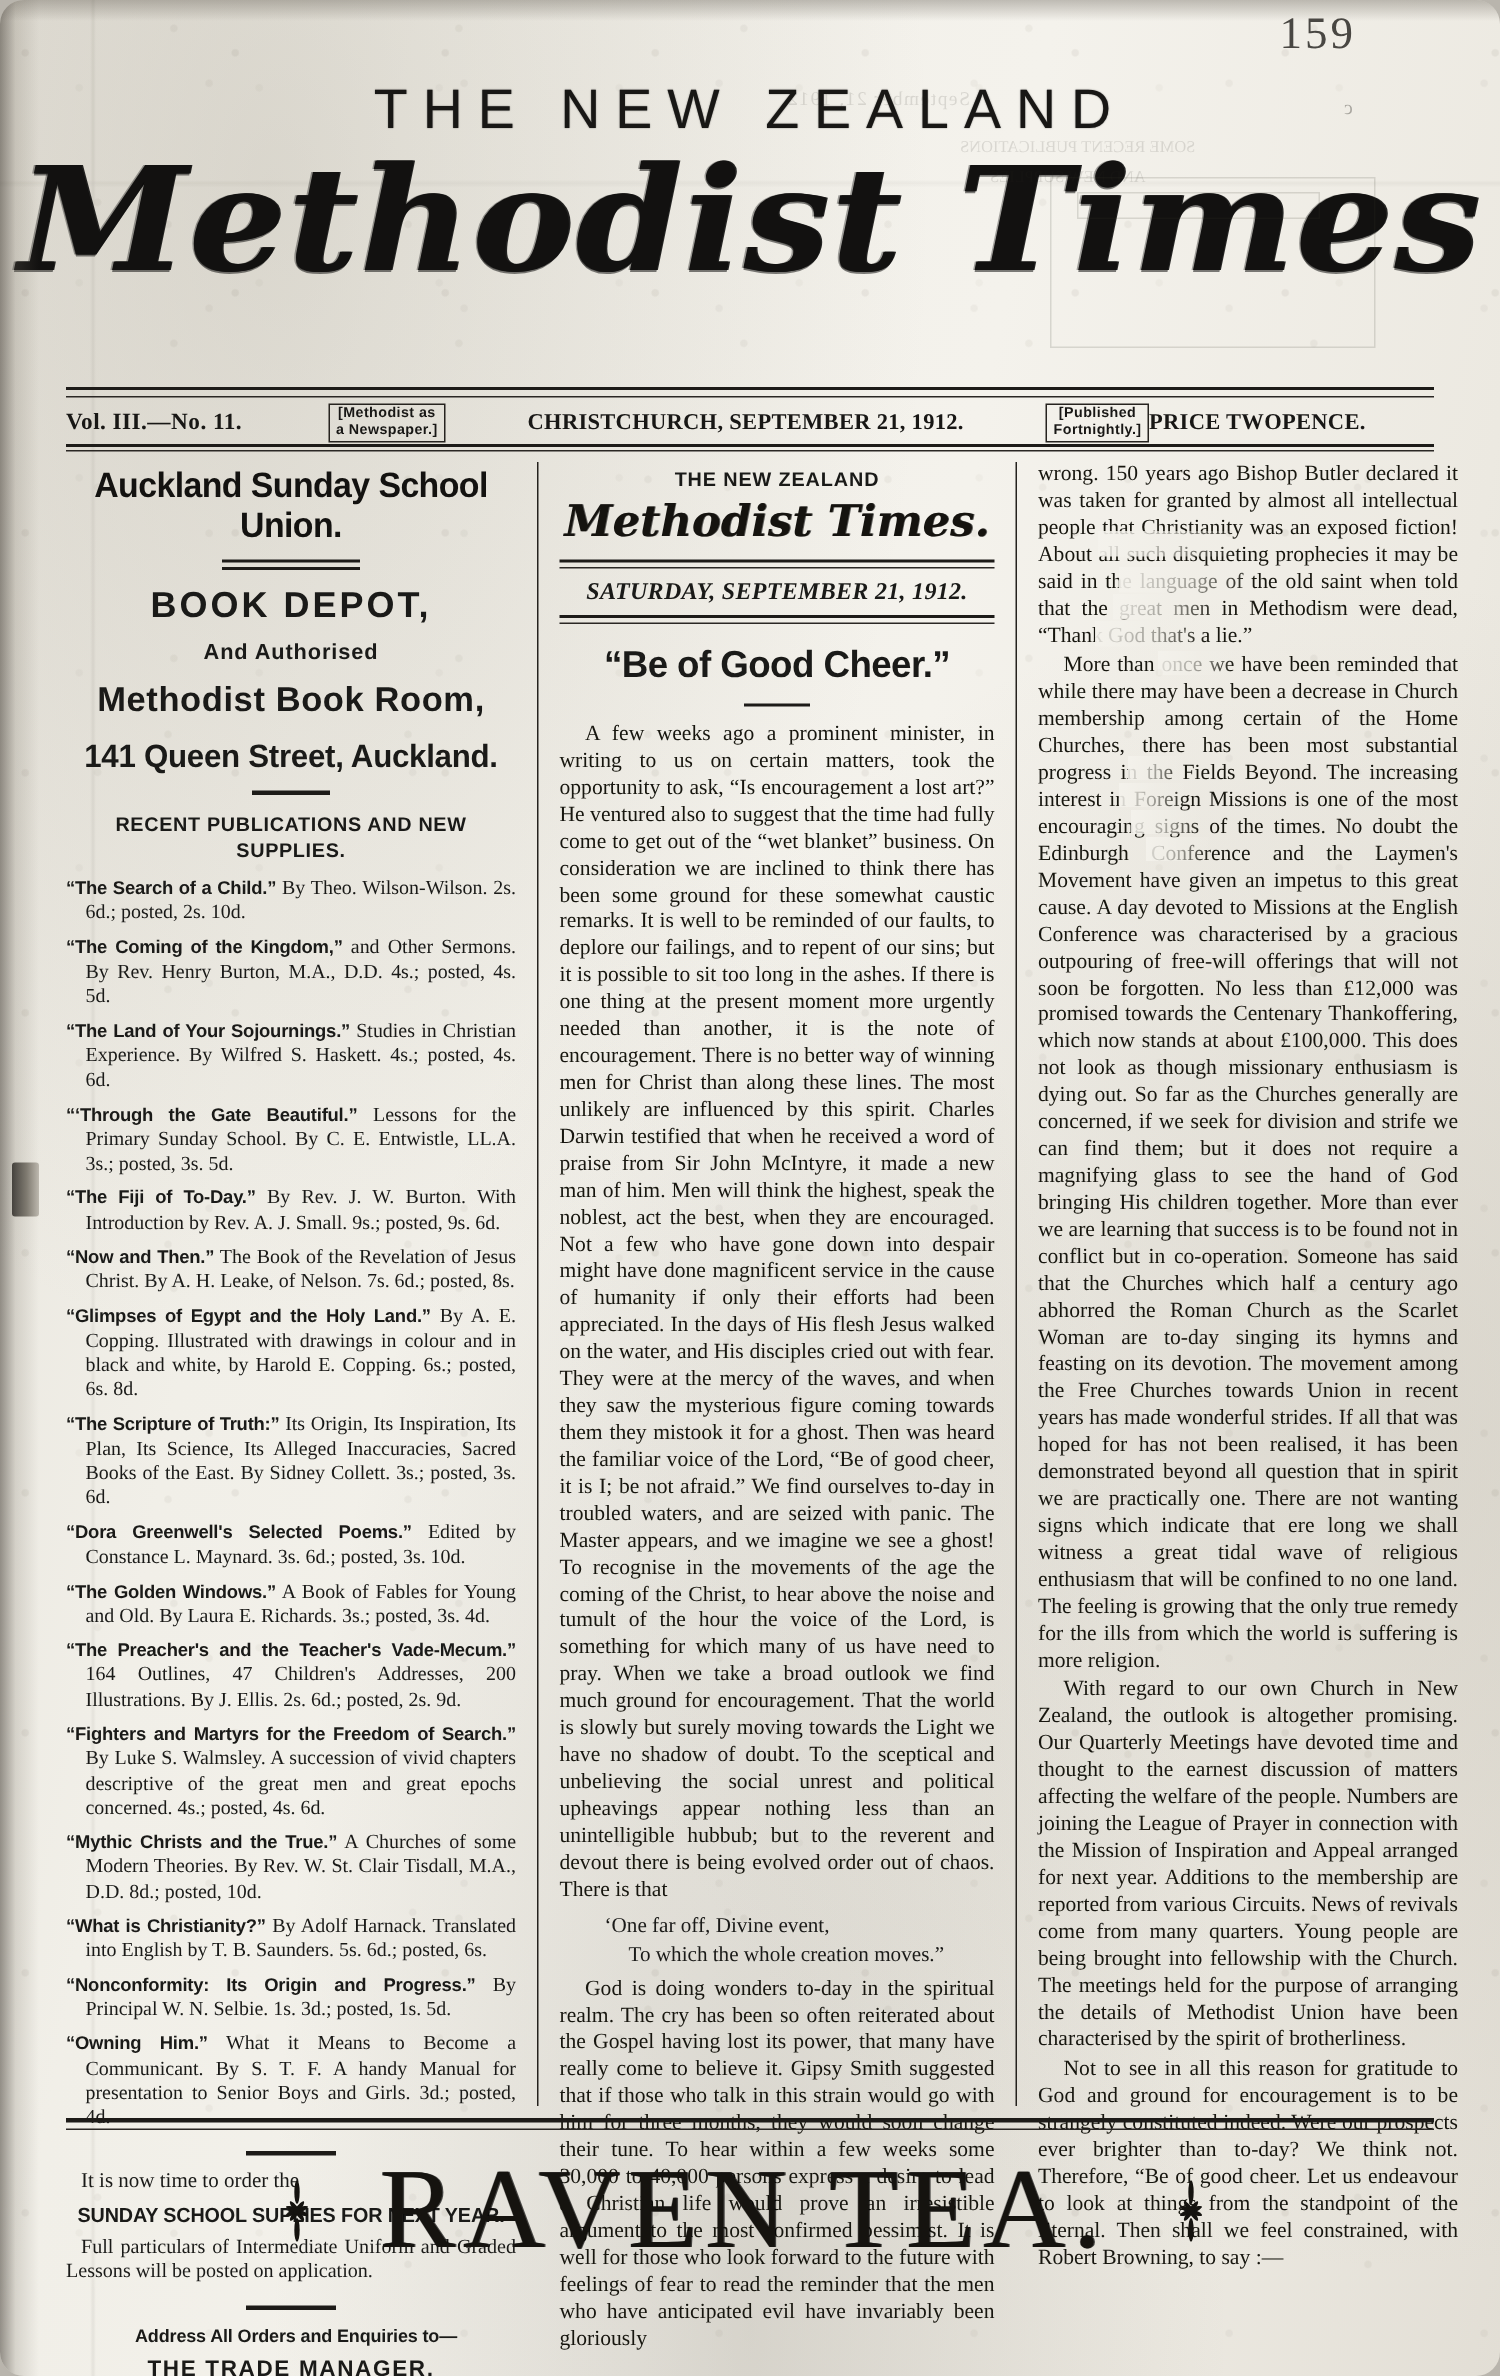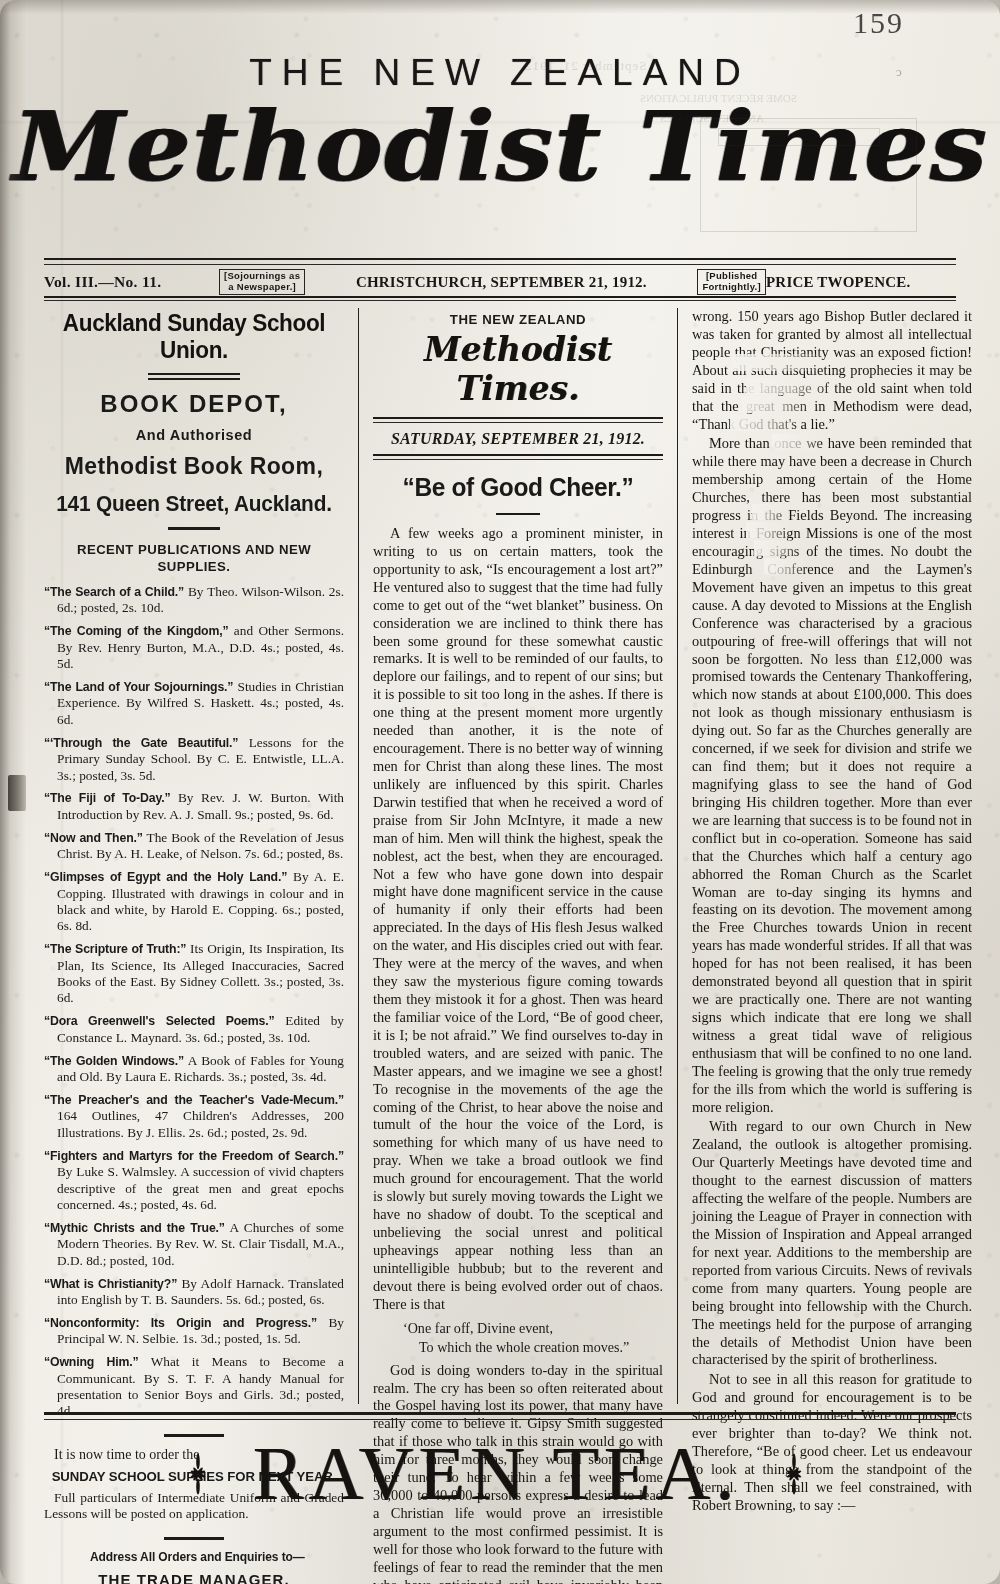--- a/index.html
+++ b/index.html
@@ -253,21 +253,21 @@
 
   
   .ed-over {
     text-align: center; font-family: "Liberation Sans", sans-serif;
     font-weight: 700; font-size: 13.2px; letter-spacing: .6px; margin-top: 4px;
   }
   .ed-logo {
     text-align: center;
     font-family: "DejaVu Serif", serif;
     font-weight: 700; font-style: italic;
-    font-size: 33px; letter-spacing: 0px;
+    font-size: 29px; letter-spacing: 0px;
     margin-top: 3px;
     color: #15130f;
     text-shadow: .6px 0 0 rgba(0,0,0,.6);
   }
   .ed-rule-a { margin: 9px 0 0; border-top: 2px solid #1d1b18; }
   .ed-rule-a2 { margin: 3px 0 0; border-top: 1px solid #2a2724; }
   .ed-date {
     text-align: center; font-family: "Liberation Serif", serif;
     font-style: italic; font-weight: 700; font-size: 16px;
     letter-spacing: .2px; padding: 7px 0 6px;
@@ -356,21 +356,21 @@
   <div class="ghost" id="ghost-c">AND NEW SUPPLIES</div>
   <div id="ghost-box"></div>
   <div id="ghost-box2"></div>
   <div class="ghost" id="ghost-mark">c</div>
 
   <div class="rule-mast"></div>
   <div class="rule-mast2"></div>
 
   <div class="dateline">
     <div class="dl-vol">Vol. III.—No. 11.</div>
-    <div class="dl-reg">[Sojournings as
+    <div class="dl-reg">[Methodist as
 a Newspaper.]</div>
     <div class="dl-city">CHRISTCHURCH, SEPTEMBER 21, 1912.</div>
     <div class="dl-pub">[Published
 Fortnightly.]</div>
     <div class="dl-price">PRICE TWOPENCE.</div>
   </div>
   <div class="rule-under"></div>
   <div class="rule-under2"></div>
 
   <div class="cols">

